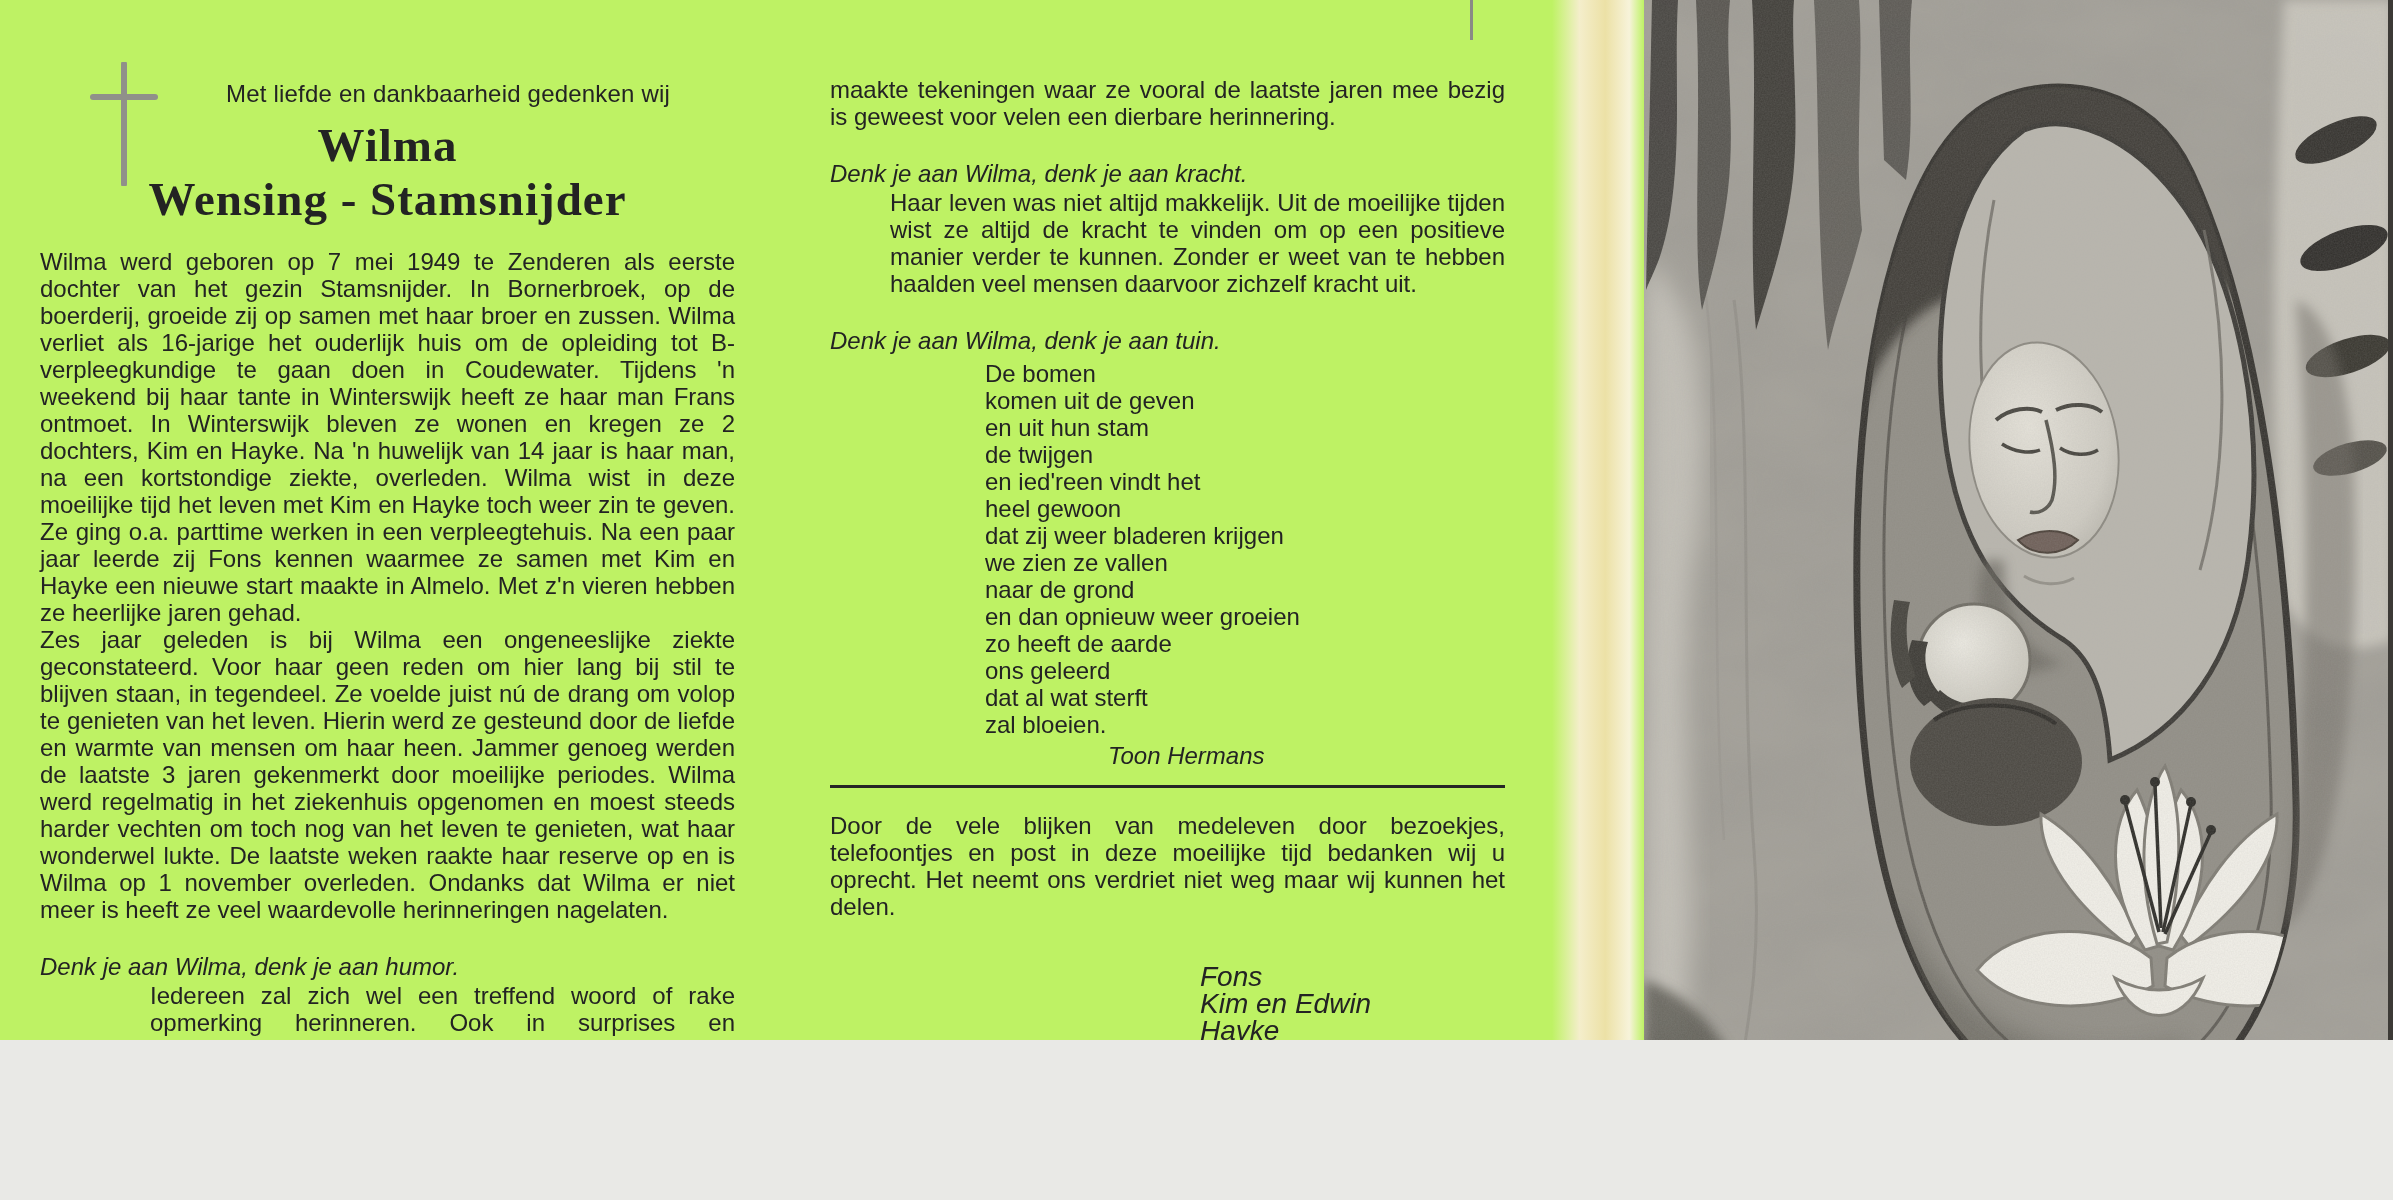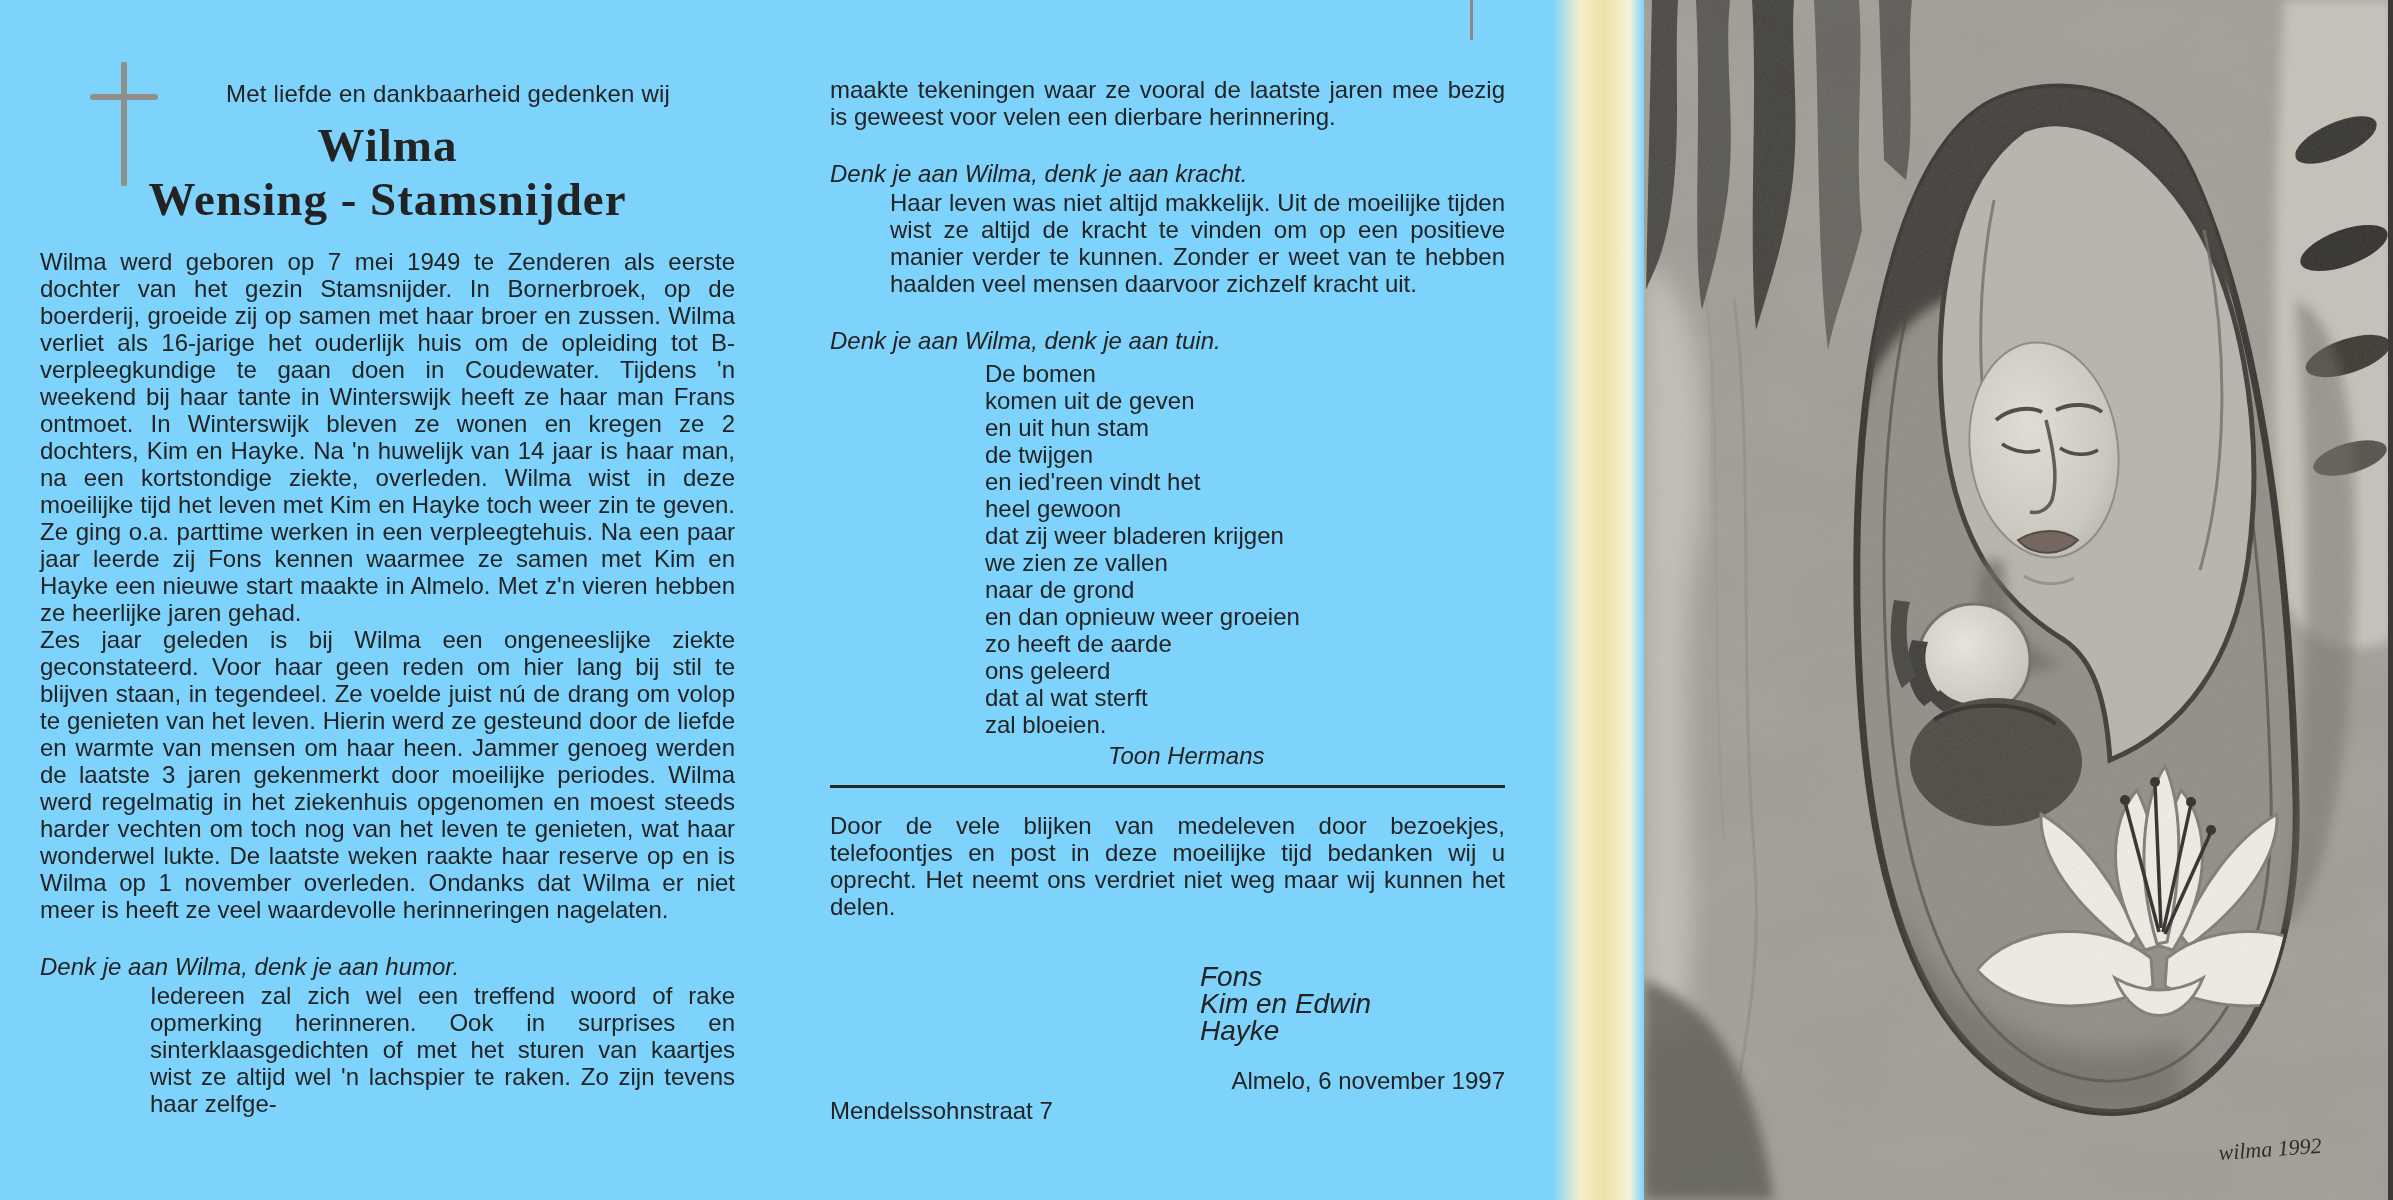--- a/index.html
+++ b/index.html
@@ -1,20 +1,20 @@
 <!DOCTYPE html>
 <html><head>
 <meta charset="utf-8">
 <style>
   * { margin:0; padding:0; box-sizing:border-box; }
   html,body { background:#e9e9e6; }
   body { font-family:"Liberation Sans", sans-serif; }
   .page {
-    position:relative; width:2393px; height:1200px;
-    background:#7dd3fc; color:#232323; overflow:hidden;
+    position:relative; width:2393px; height:1040px;
+    background:#bef264; color:#232323; overflow:hidden;
   }
   .fold-mark { position:absolute; left:1470px; top:0; width:3px; height:40px; background:#8a8a86; }
   .cross { position:absolute; left:86px; top:62px; }
 
   .col { position:absolute; }
   .col-left { left:40px;  top:80px; width:695px; }
   .col-mid  { left:830px; top:76px; width:675px; }
 
   .intro { font-size:24px; margin-left:186px; margin-bottom:10px; letter-spacing:.2px; white-space:nowrap; }
   .title { text-align:center; font-family:"Liberation Serif", serif; font-weight:bold;

